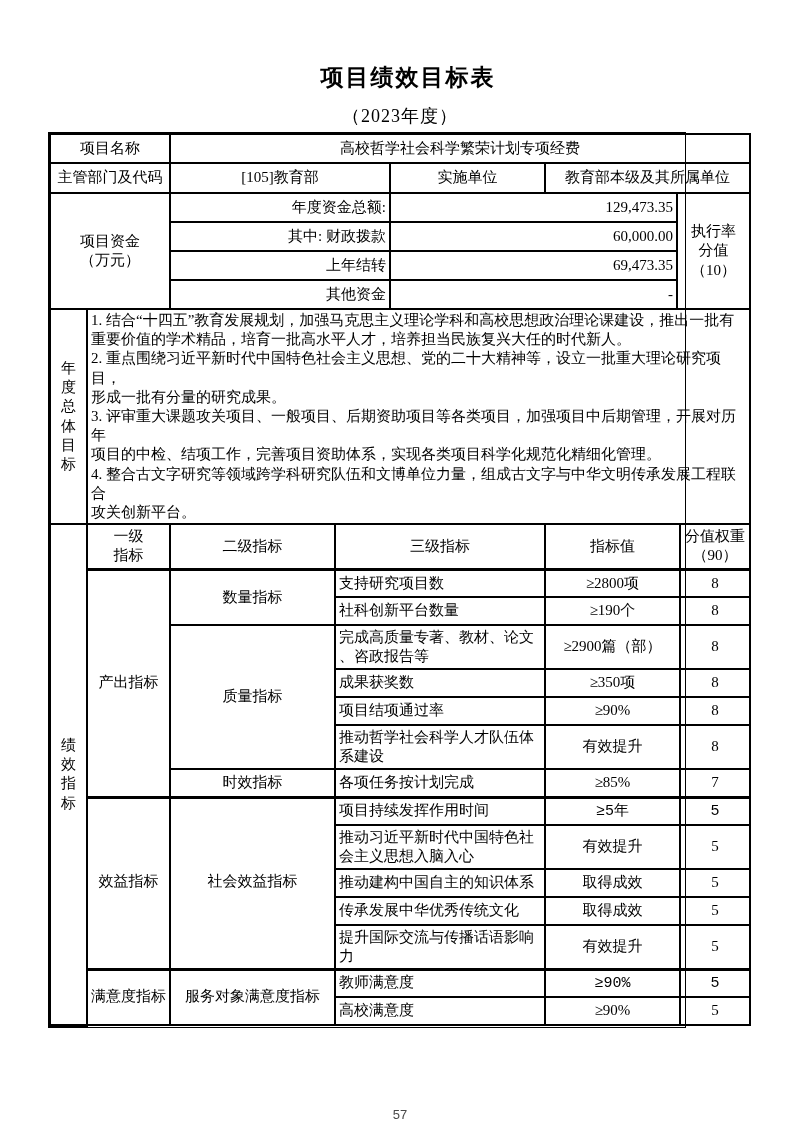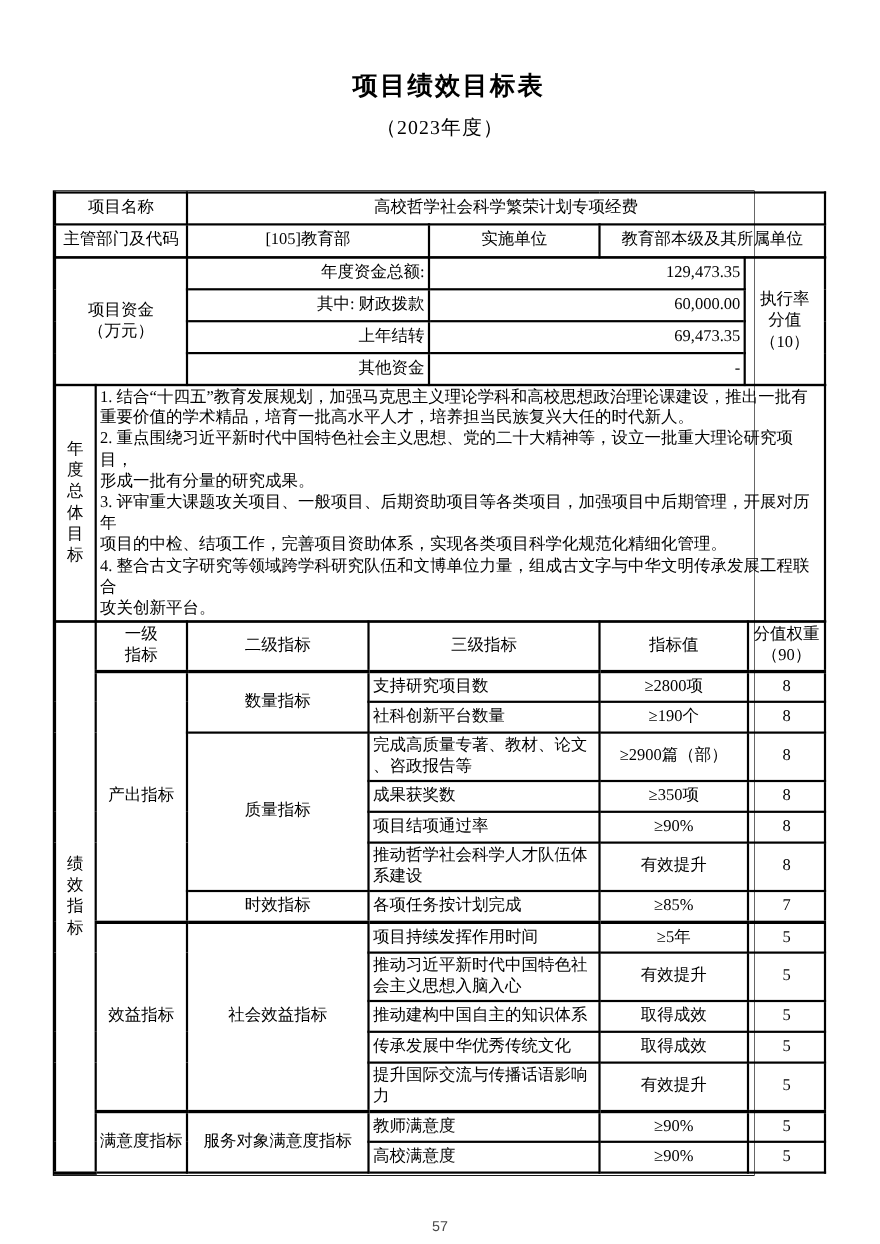--- a/index.html
+++ b/index.html
@@ -14,40 +14,39 @@
     font-family:"Liberation Sans","DejaVu Sans",sans-serif;
     letter-spacing:2px;
   }
   .doc-subtitle {
     position:absolute; top:104px; left:0; width:100%;
     text-align:center; font-size:18px; letter-spacing:1px;
   }
   .tables {
     position:absolute; left:49px; top:133px; width:636px;
     box-shadow:0 0 0 1px #000;
-    margin-top:41px;
   }
   table.t { border-collapse:collapse; table-layout:fixed; width:700px; }
   table.t + table.t { margin-top:-2px; }
   .t td {
     border:2px solid #000; font-size:15px; line-height:1.28;
     padding:1px 3px; overflow:hidden; vertical-align:middle;
   }
   .c   { text-align:center; }
   .pre { white-space:pre-line; }
   .l3  { text-align:left; padding-left:5px; white-space:pre-line; }
   .fund-name-first { text-align:right; padding-left:6px; }
   .fund-name { text-align:right; padding-right:44px; }
   .fund-val  { text-align:right; padding-right:6px;font-family:Liberation Serif, serif; }
   .goal-cell {
     text-align:left; vertical-align:top; padding:2px 6px 0 6px;
     white-space:pre-line; line-height:20.5px;
   }
   .vlabel { line-height:19px; }
-  tr.sec td { border-top-width:3px; }
+  tr.sec td { border-top-width:3px;font-family:Liberation Mono, monospace; }
   tr.hd td { border-bottom-width:3px; }
   tr.rA1 { height:29px; } tr.rA2 { height:30px; }
   tr.rB  { height:29px; }
   tr.rC  { height:169px; }
   tr.rHd { height:45px; }
   tr.h1  { height:28px; }
   tr.h2  { height:44px; }
   .page-number {
     position:absolute; top:1084px; left:0; width:100%;
     text-align:center; font-size:13px; color:#4a4a4a;

